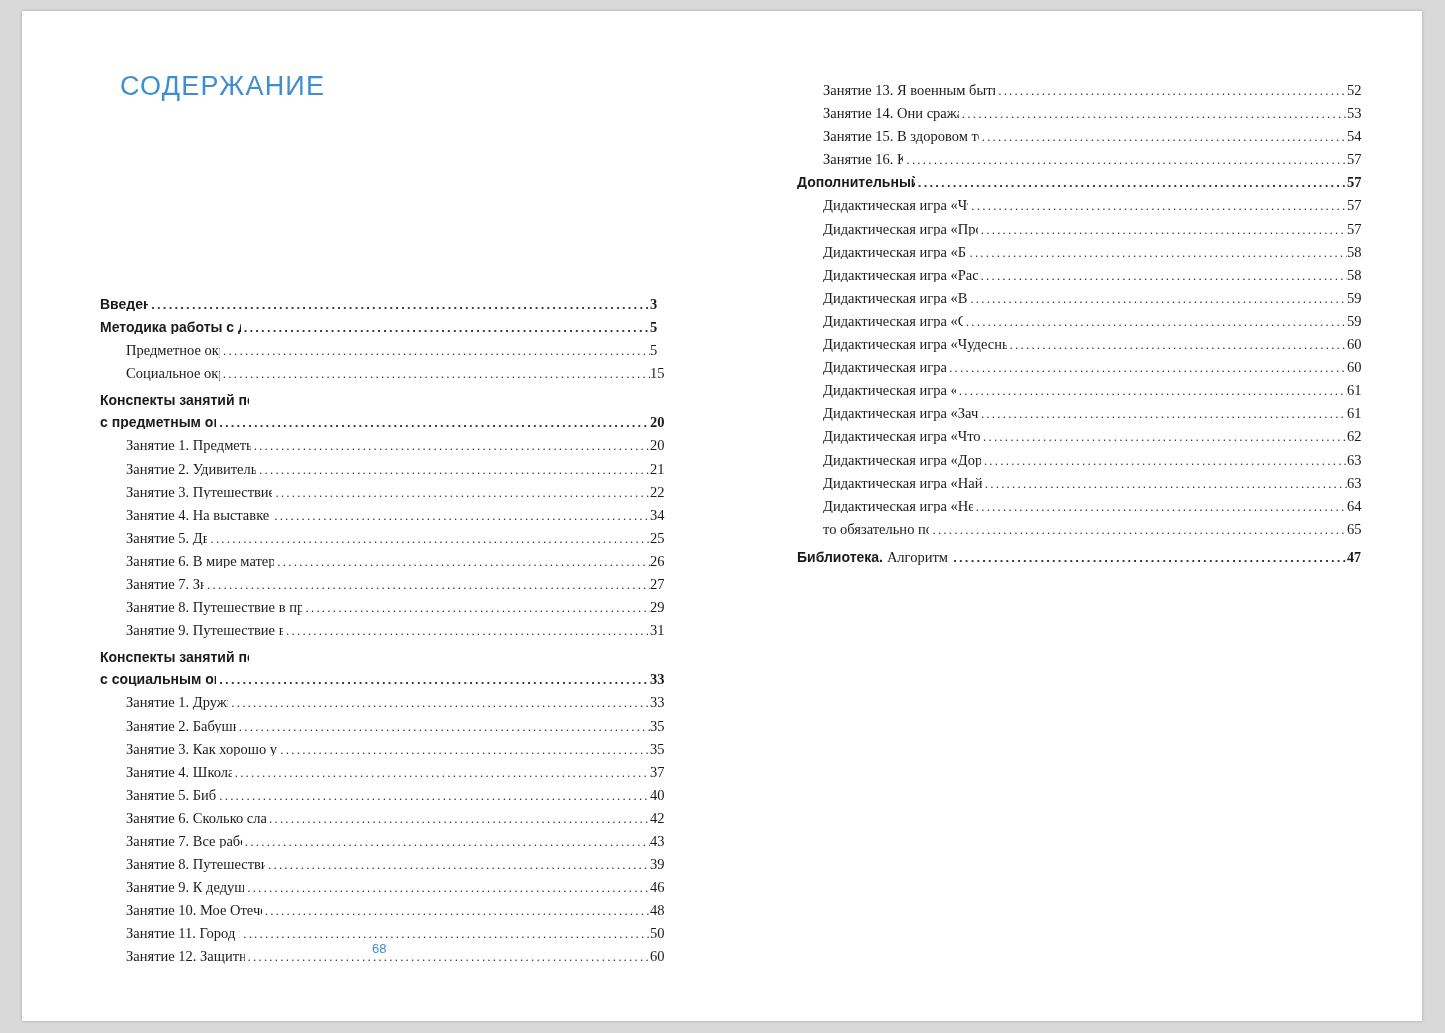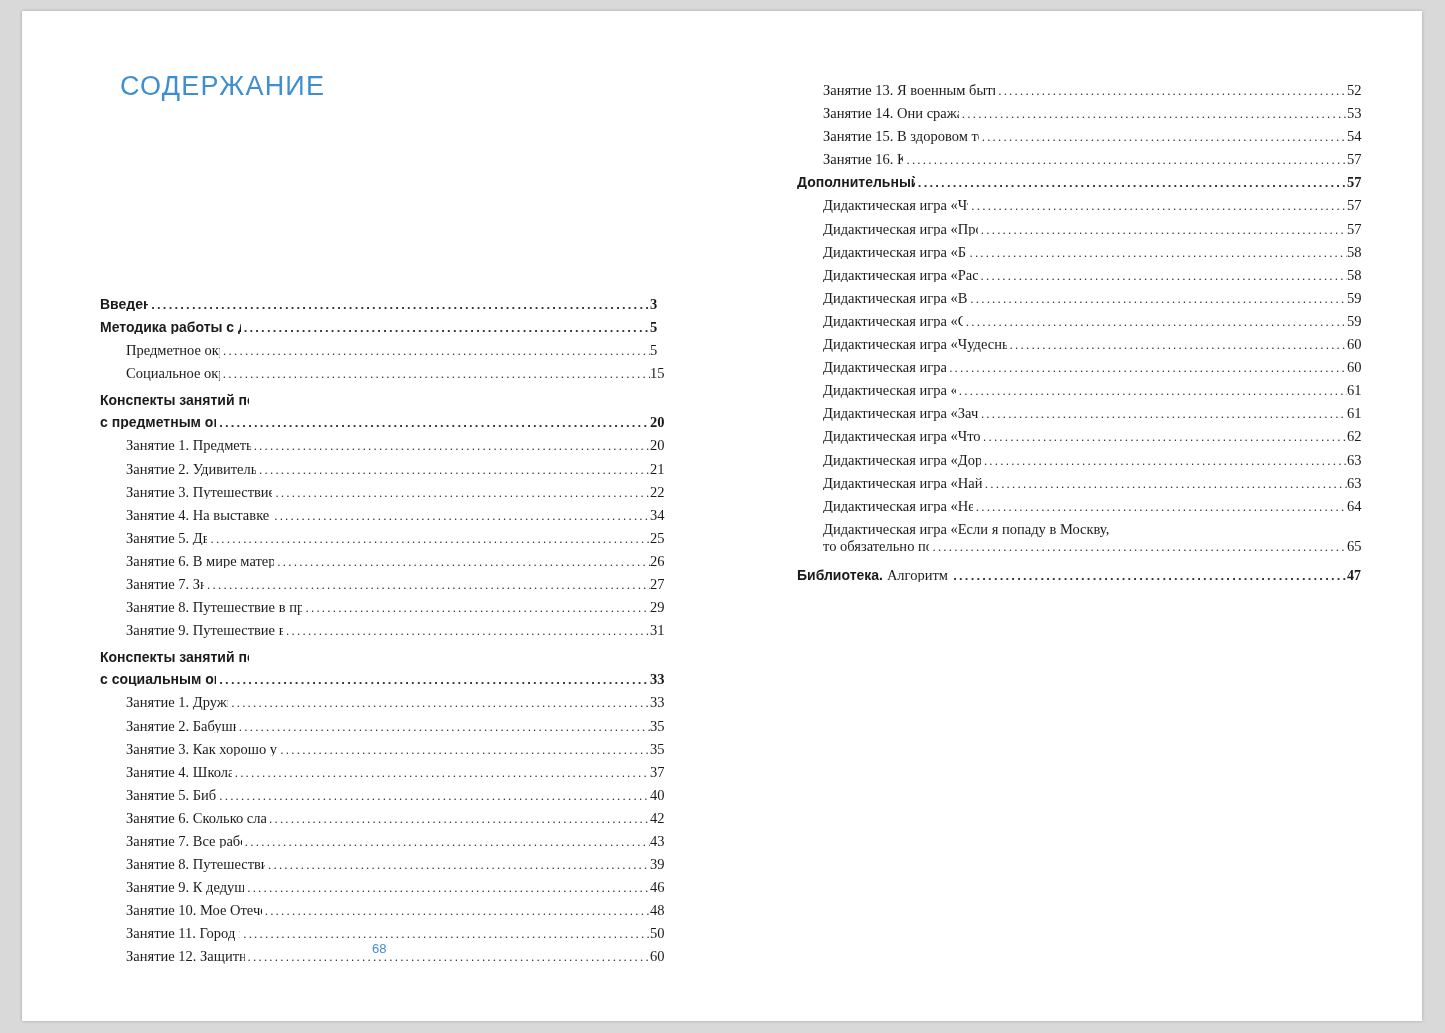--- a/index.html
+++ b/index.html
@@ -348,23 +348,20 @@
             <span class="dots">........................................................................................................................</span>
             <span class="pg">63</span>
           </div>
           <div class="entry lvl-2">
             <span class="label">Дидактическая игра «Нерешенные задачи»</span>
             <span class="dots">........................................................................................................................</span>
             <span class="pg">64</span>
           </div>
         </div>
 
-      <div class="entry wrap nodots" style="display:block; margin-bottom:0;">
-        <div class="contin">Дидактическая игра «Если я попаду в Москву,</div>
-      </div>
       <div class="entry" style="padding-left:26px;">
         <span class="label">то обязательно побываю...»</span>
         <span class="dots">........................................................................................................................</span>
         <span class="pg">65</span>
       </div>
 
       <div class="entry appendix" style="margin-top:14px;">
         <span class="label"><span>Библиотека.</span> <span class="rest">Алгоритм описания предмета</span></span>
         <span class="dots">........................................................................................................................</span>
         <span class="pg">47</span>

